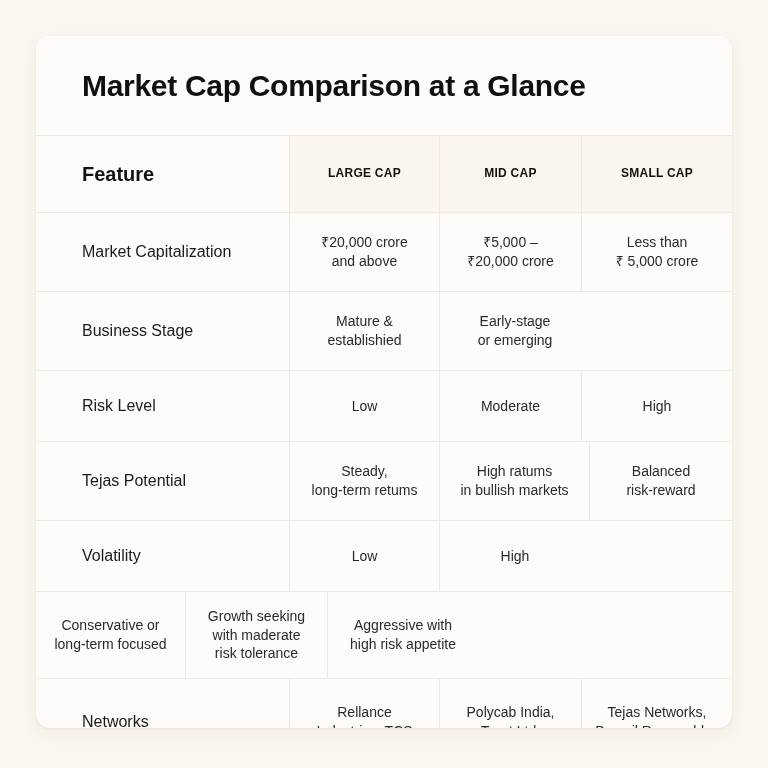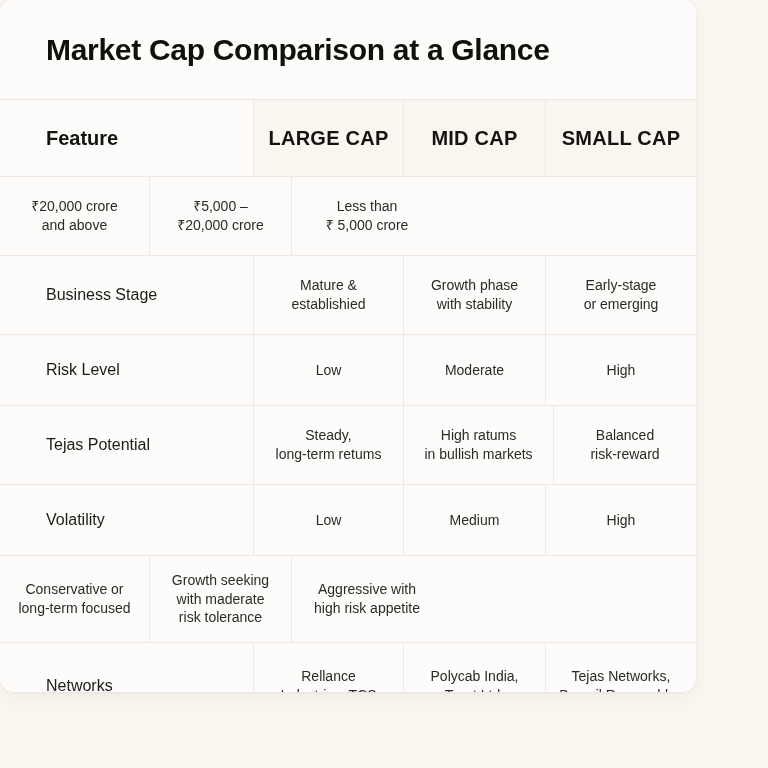--- a/index.html
+++ b/index.html
@@ -13,20 +13,21 @@
     font-family: "Liberation Sans", sans-serif;
     -webkit-font-smoothing: antialiased;
     overflow: hidden;
   }
 
   .page {
     position: relative;
     width: 768px;
     height: 768px;
     box-sizing: border-box;
+    padding: 36px;
   }
 
   .card {
     width: 696px;
     height: 692px;
     box-sizing: border-box;
     background: #fdfcfa;
     border-radius: 14px;
     box-shadow: 0 1px 3px rgba(60, 50, 35, 0.07),
                 0 6px 20px rgba(60, 50, 35, 0.05);
@@ -111,21 +112,21 @@
   }
   .col-mid {
     flex: 0 0 142px;
   }
   .col-small {
     flex: 0 0 150px;
   }
 
   
   .header-row .cell {
-    font-size: 20px;
+    font-size: 12px;
     font-weight: 700;
     color: #15130f;
     letter-spacing: 0.25px;
     background: #faf6ef;
   }
   .header-row .col-feature {
     background: #fdfcfa;
     font-weight: 600;
     letter-spacing: 0;
     font-size: 20px;
@@ -164,20 +165,23 @@
         </div>
         <div class="cell col-mid">
           <span class="cell-text">MID CAP</span>
         </div>
         <div class="cell col-small">
           <span class="cell-text">SMALL CAP</span>
         </div>
       </div>
 
       <div class="row body-row r-tall">
+        <div class="cell col-feature">
+          <span class="cell-text">Market Capitalization</span>
+        </div>
         <div class="cell col-large">
           <span class="cell-text">₹20,000 crore
 and above</span>
         </div>
         <div class="cell col-mid">
           <span class="cell-text">₹5,000 –
 ₹20,000 crore</span>
         </div>
         <div class="cell col-small">
           <span class="cell-text">Less than
@@ -186,24 +190,20 @@
       </div>
 
       <div class="row body-row r-tall">
         <div class="cell col-feature">
           <span class="cell-text">Business Stage</span>
         </div>
         <div class="cell col-large">
           <span class="cell-text">Mature &amp;
 establishied</span>
         </div>
-        <div class="cell col-mid">
-          <span class="cell-text">Growth phase
-with stability</span>
-        </div>
         <div class="cell col-small">
           <span class="cell-text">Early-stage
 or emerging</span>
         </div>
       </div>
 
       <div class="row body-row r-short">
         <div class="cell col-feature">
           <span class="cell-text">Risk Level</span>
         </div>
@@ -235,23 +235,20 @@
 risk-reward</span>
         </div>
       </div>
 
       <div class="row body-row r-short">
         <div class="cell col-feature">
           <span class="cell-text">Volatility</span>
         </div>
         <div class="cell col-large">
           <span class="cell-text">Low</span>
-        </div>
-        <div class="cell col-mid">
-          <span class="cell-text">Medium</span>
         </div>
         <div class="cell col-small">
           <span class="cell-text">High</span>
         </div>
       </div>
 
       <div class="row body-row r-xtall">
         <div class="cell col-large">
           <span class="cell-text">Conservative or
 long-term focused</span>

